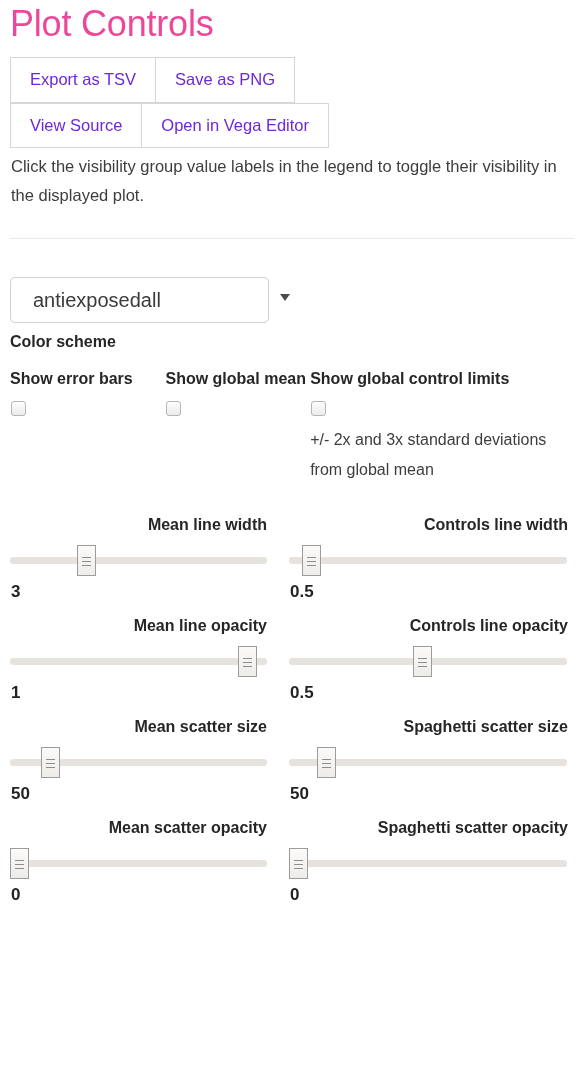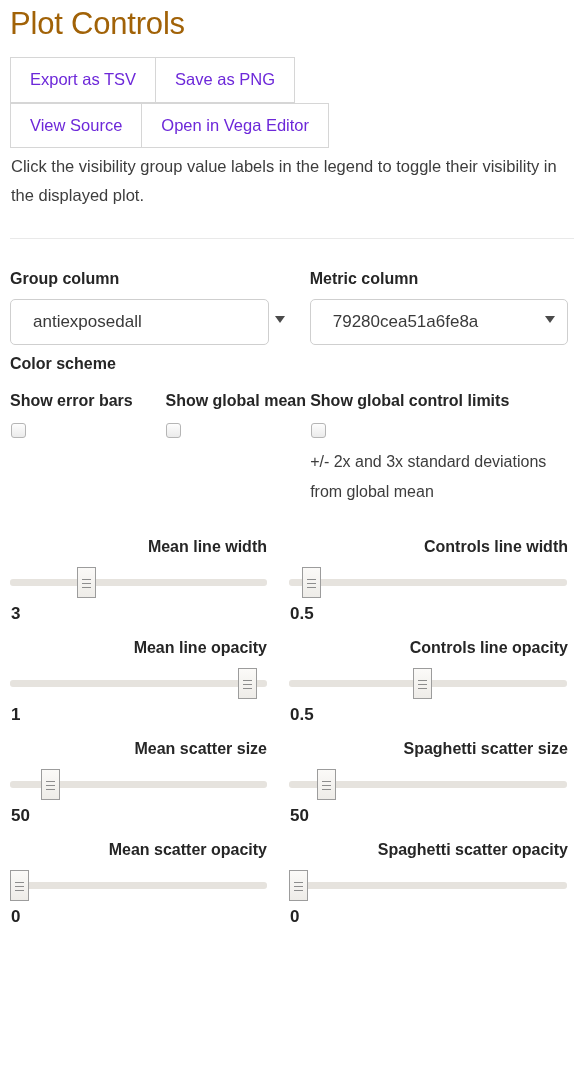--- a/index.html
+++ b/index.html
@@ -18,23 +18,23 @@
   }
   .page {
     padding: 0 0 0 10px;
     width: 568px;
     box-sizing: border-box;
     position: relative;
   }
 
   
   .page-title {
-    font-size: 31px;
+    font-size: 36px;
     font-weight: 400;
-    color: #a16207;
+    color: #ec4899;
     margin: 0;
     padding: 4px 0 0 0;
     line-height: 40px;
     letter-spacing: -0.2px;
   }
 
   
   .btn-row {
     display: flex;
     flex-wrap: nowrap;
@@ -88,21 +88,21 @@
   .col-left  { width: 305px; box-sizing: border-box; padding-right: 12px;}
   .col-right { width: 263px; box-sizing: border-box; }
 
   select.sel {
     -webkit-appearance: none;
     -moz-appearance: none;
     appearance: none;
     background: #ffffff;
     border: 1px solid #cfcfcf;
     border-radius: 5px;
-    font-size: 17px;
+    font-size: 20px;
     font-family: "Liberation Sans", sans-serif;
     color: #3a3a3a;
     padding: 10px 30px 11px 22px;
     margin-top: 9px;
     box-sizing: border-box;
     outline: none;
     cursor: pointer;
     height: 46px;
     line-height: 24px;
   }
@@ -243,37 +243,27 @@
     <button class="btn">View Source</button>
     <button class="btn">Open in Vega Editor</button>
   </div>
 
   <p class="hint">Click the visibility group value labels in the legend to toggle their visibility in the displayed plot.</p>
 
   <hr class="divider">
 
   <div class="two-col">
     <div class="col-left">
-      <div class="field-label">Group column</div>
       <span class="sel-wrap">
         <select class="sel sel-group">
           <option>antiexposedall</option>
         </select>
         <span class="caret"></span>
       </span>
     </div>
-    <div class="col-right">
-      <div class="field-label">Metric column</div>
-      <span class="sel-wrap">
-        <select class="sel sel-metric">
-          <option>79280cea51a6fe8a</option>
-        </select>
-        <span class="caret"></span>
-      </span>
-    </div>
   </div>
 
   <div class="scheme-block">
     <div class="field-label">Color scheme</div>
   </div>
 
   <div class="cb-row">
     <div class="cb-col-a">
       <div class="cb-title">Show error bars</div>
       <input type="checkbox" class="cbox" style="">

